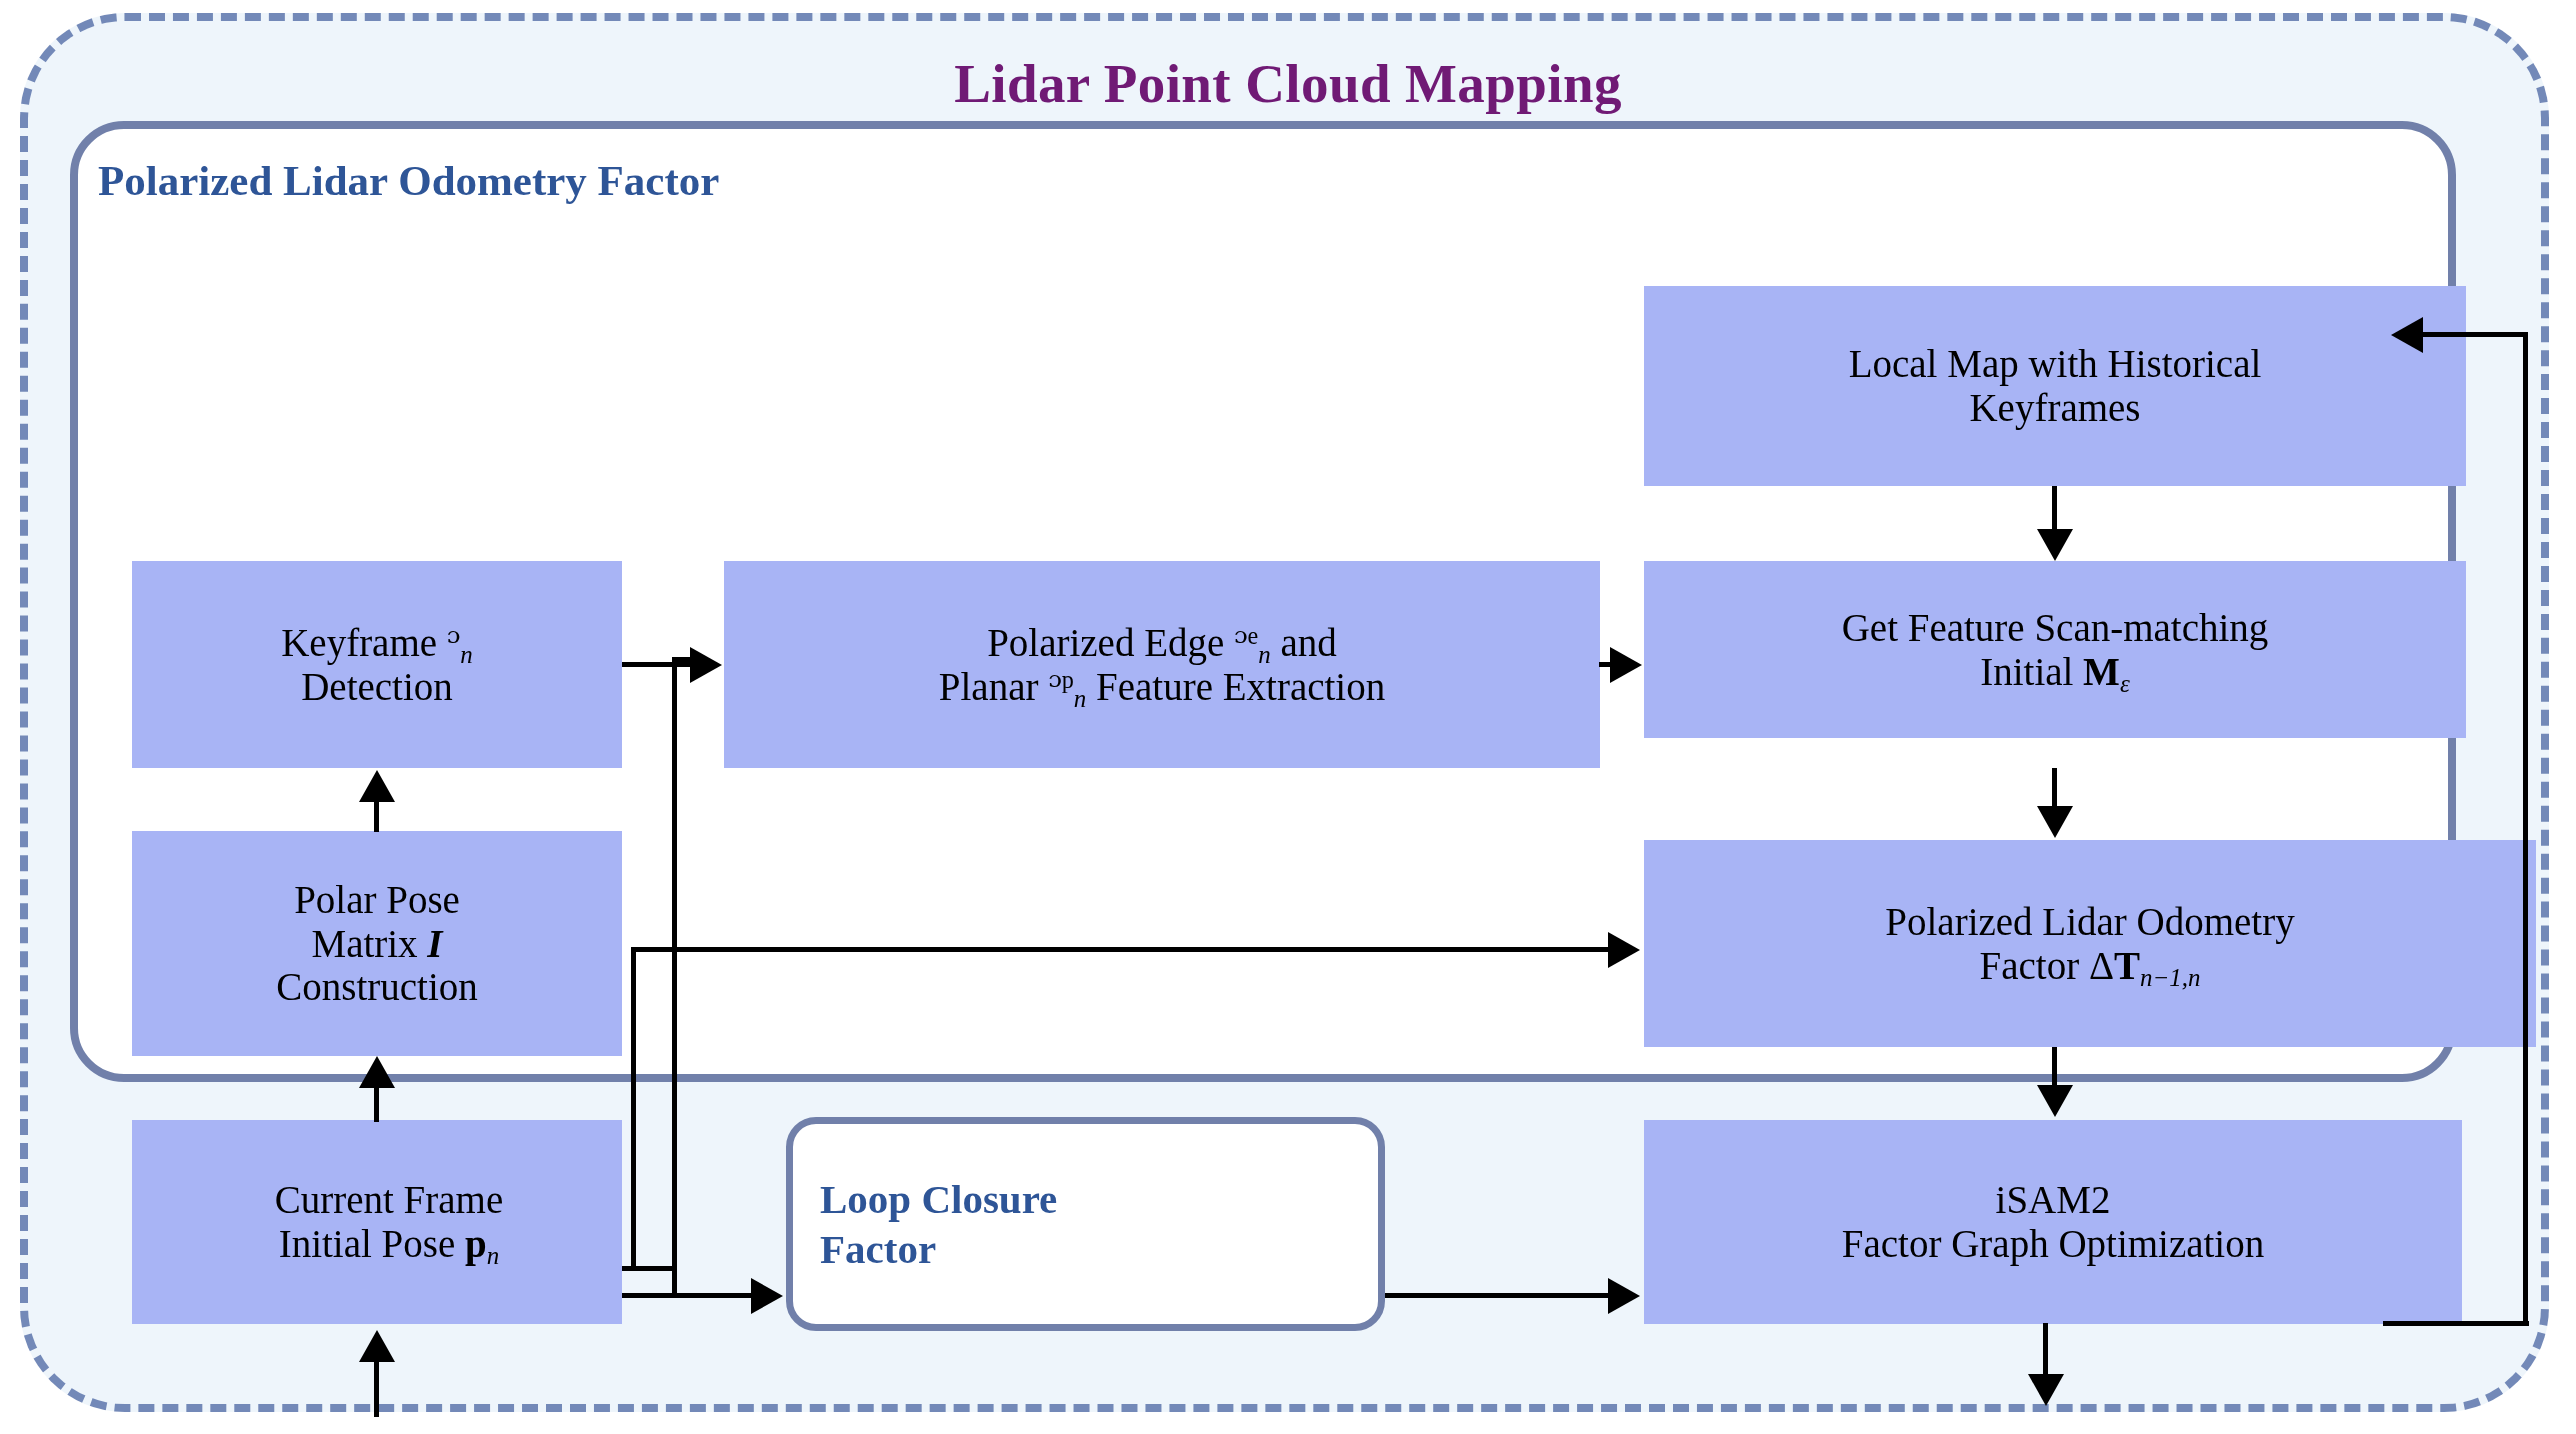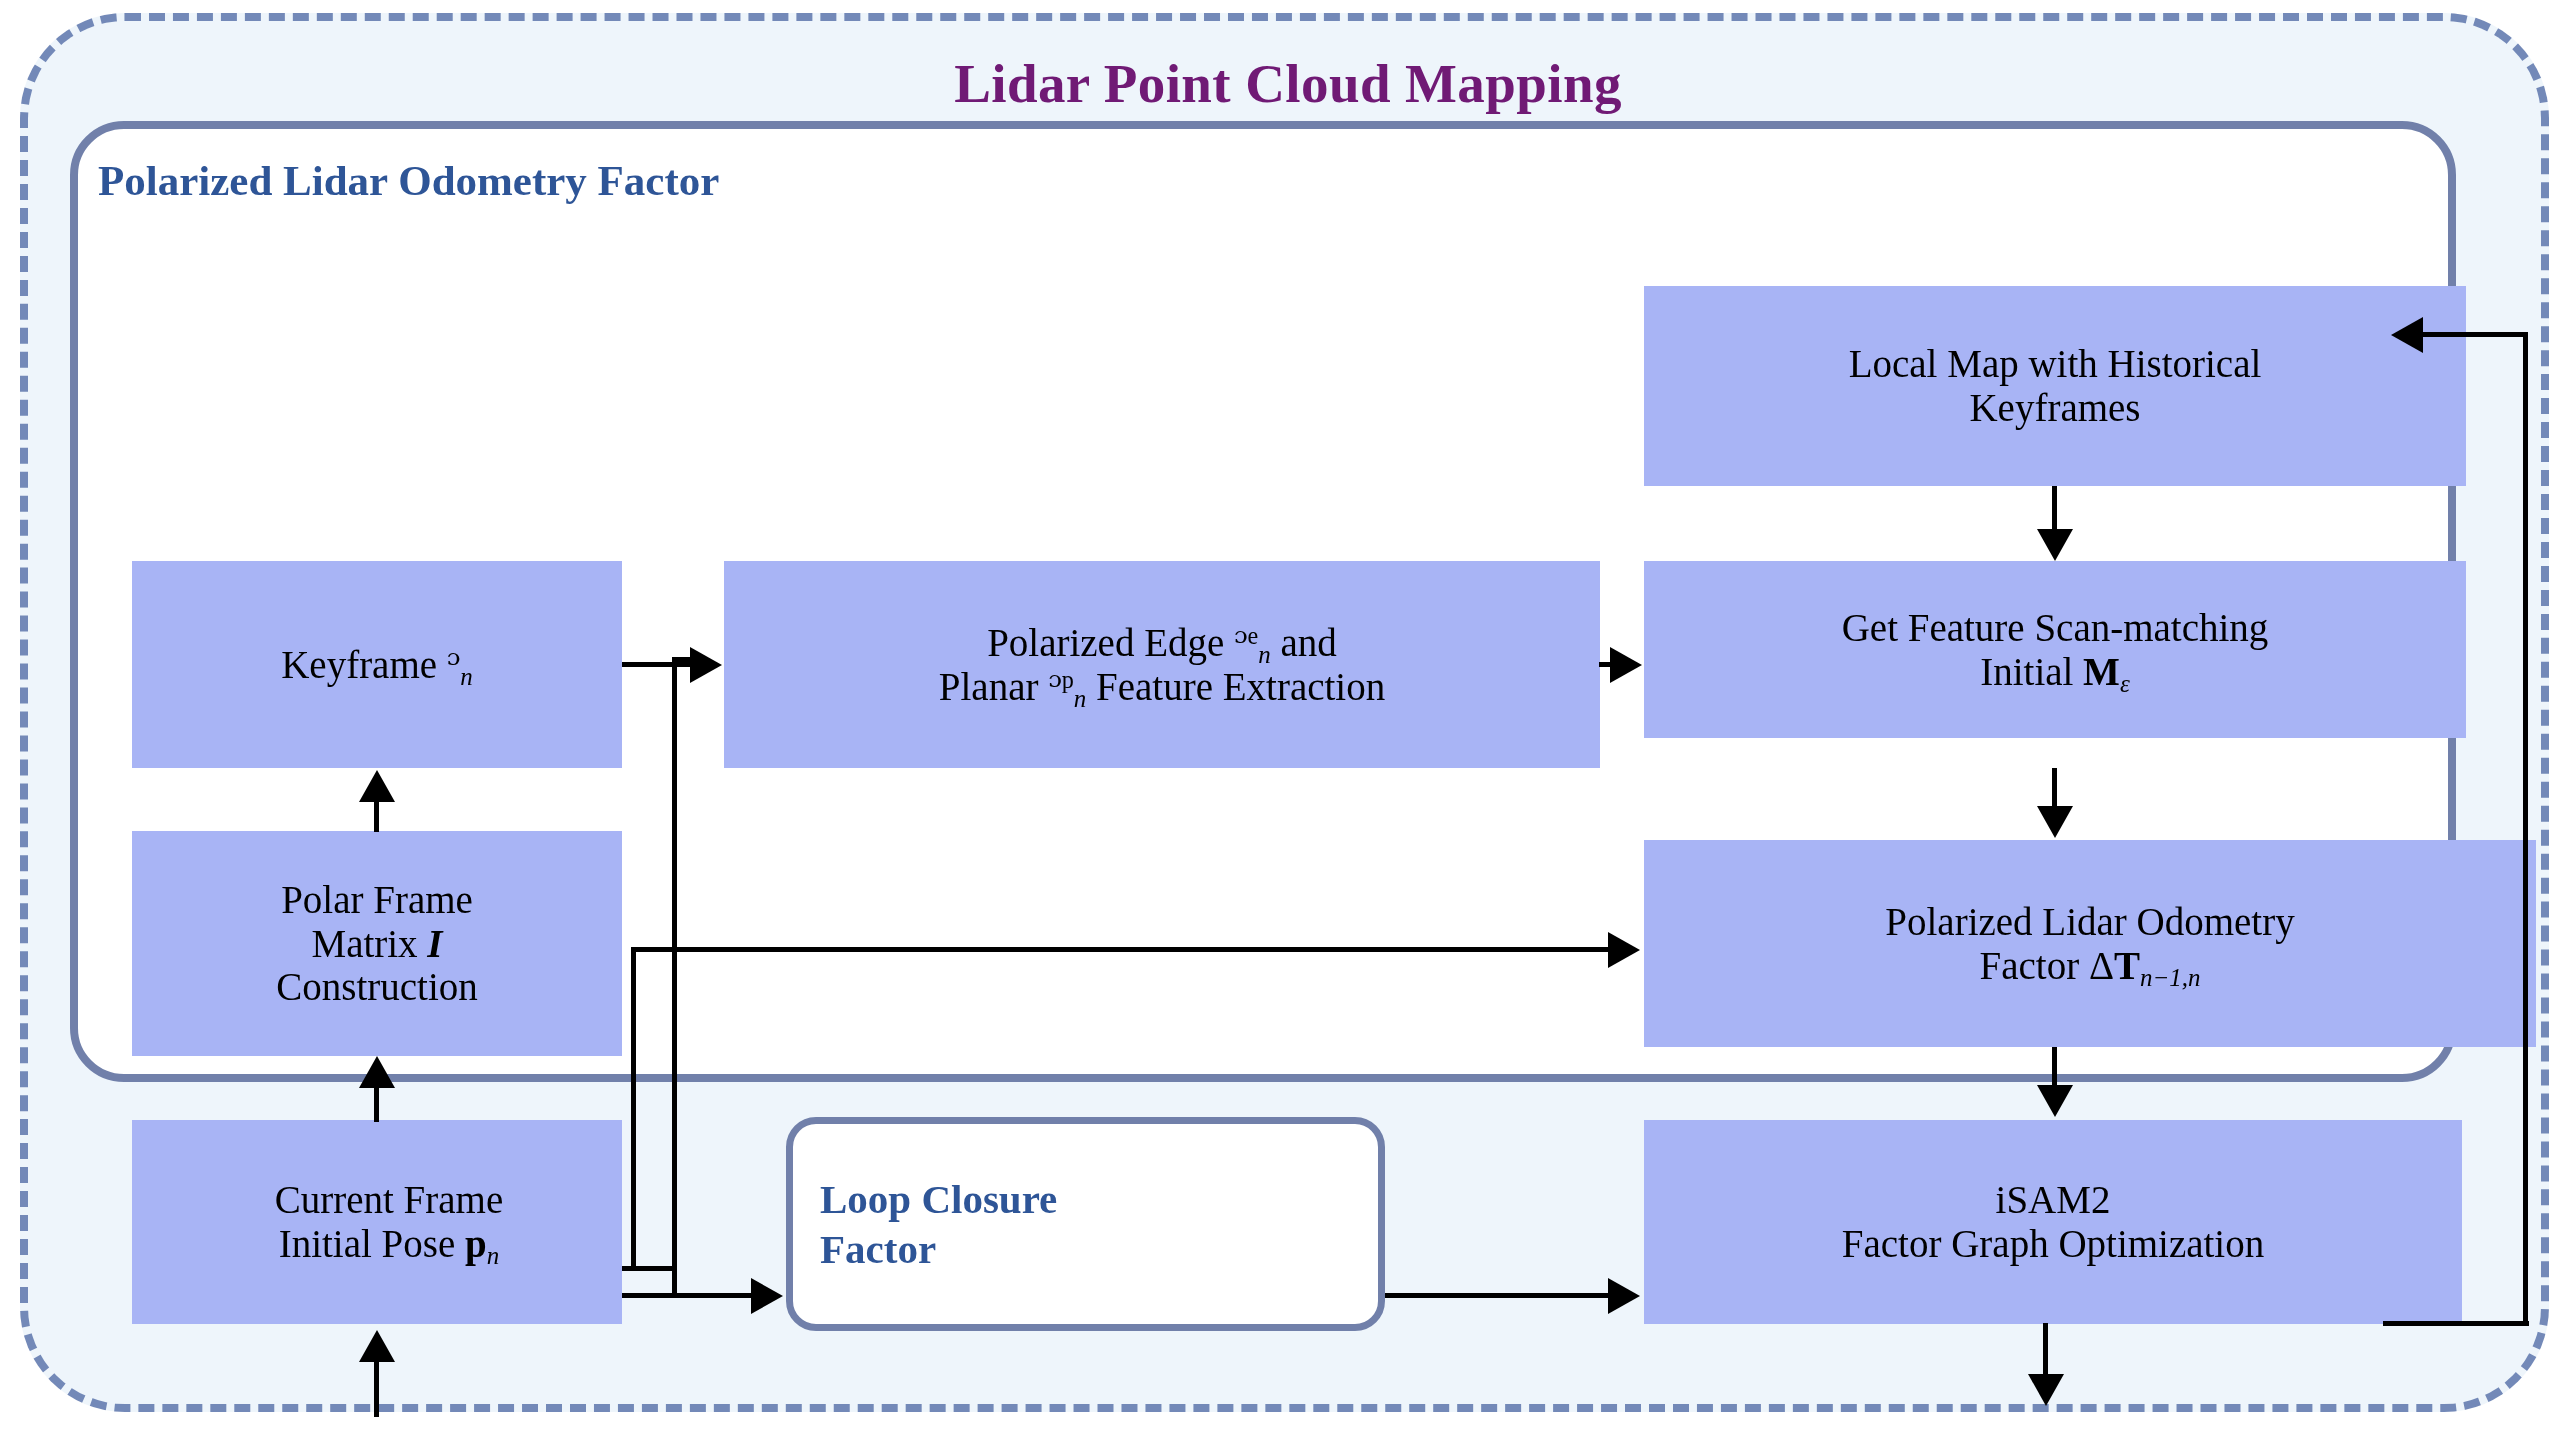--- a/index.html
+++ b/index.html
@@ -123,40 +123,41 @@
   <div class="pbox" style="left:1644px;top:286px;width:822px;height:200px;font-family:Liberation Serif, serif;">
     <div class="inner">
       <div>Local Map with Historical</div>
       <div>Keyframes</div>
     </div>
   </div>
 
   <div class="pbox" style="left:132px;top:561px;width:490px;height:207px;">
     <div class="inner">
       <div><span>Keyframe </span><span class="bb">ᵓ</span><sub>n</sub></div>
+      <div>Detection</div>
     </div>
   </div>
 
   <div class="pbox" style="left:724px;top:561px;width:876px;height:207px;">
     <div class="inner">
       <div><span>Polarized Edge </span><span class="bb">ᵓ</span><sup>e</sup><sub>n</sub><span> and</span></div>
       <div><span>Planar </span><span class="bb">ᵓ</span><sup>p</sup><sub>n</sub><span> Feature Extraction</span></div>
     </div>
   </div>
 
   <div class="pbox" style="left:1644px;top:561px;width:822px;height:177px;">
     <div class="inner">
       <div>Get Feature Scan-matching</div>
       <div><span>Initial </span><span class="bold-up">M</span><sub>ε</sub></div>
     </div>
   </div>
 
   <div class="pbox" style="left:132px;top:831px;width:490px;height:225px;">
     <div class="inner">
-      <div>Polar Frame</div>
+      <div>Polar Pose</div>
       <div><span>Matrix </span><span class="ital-bold">I</span></div>
       <div>Construction</div>
     </div>
   </div>
 
   <div class="pbox" style="left:1644px;top:840px;width:892px;height:207px;">
     <div class="inner">
       <div>Polarized Lidar Odometry</div>
       <div><span>Factor Δ</span><span class="bold-up">T</span><sub>n−1,n</sub></div>
     </div>

